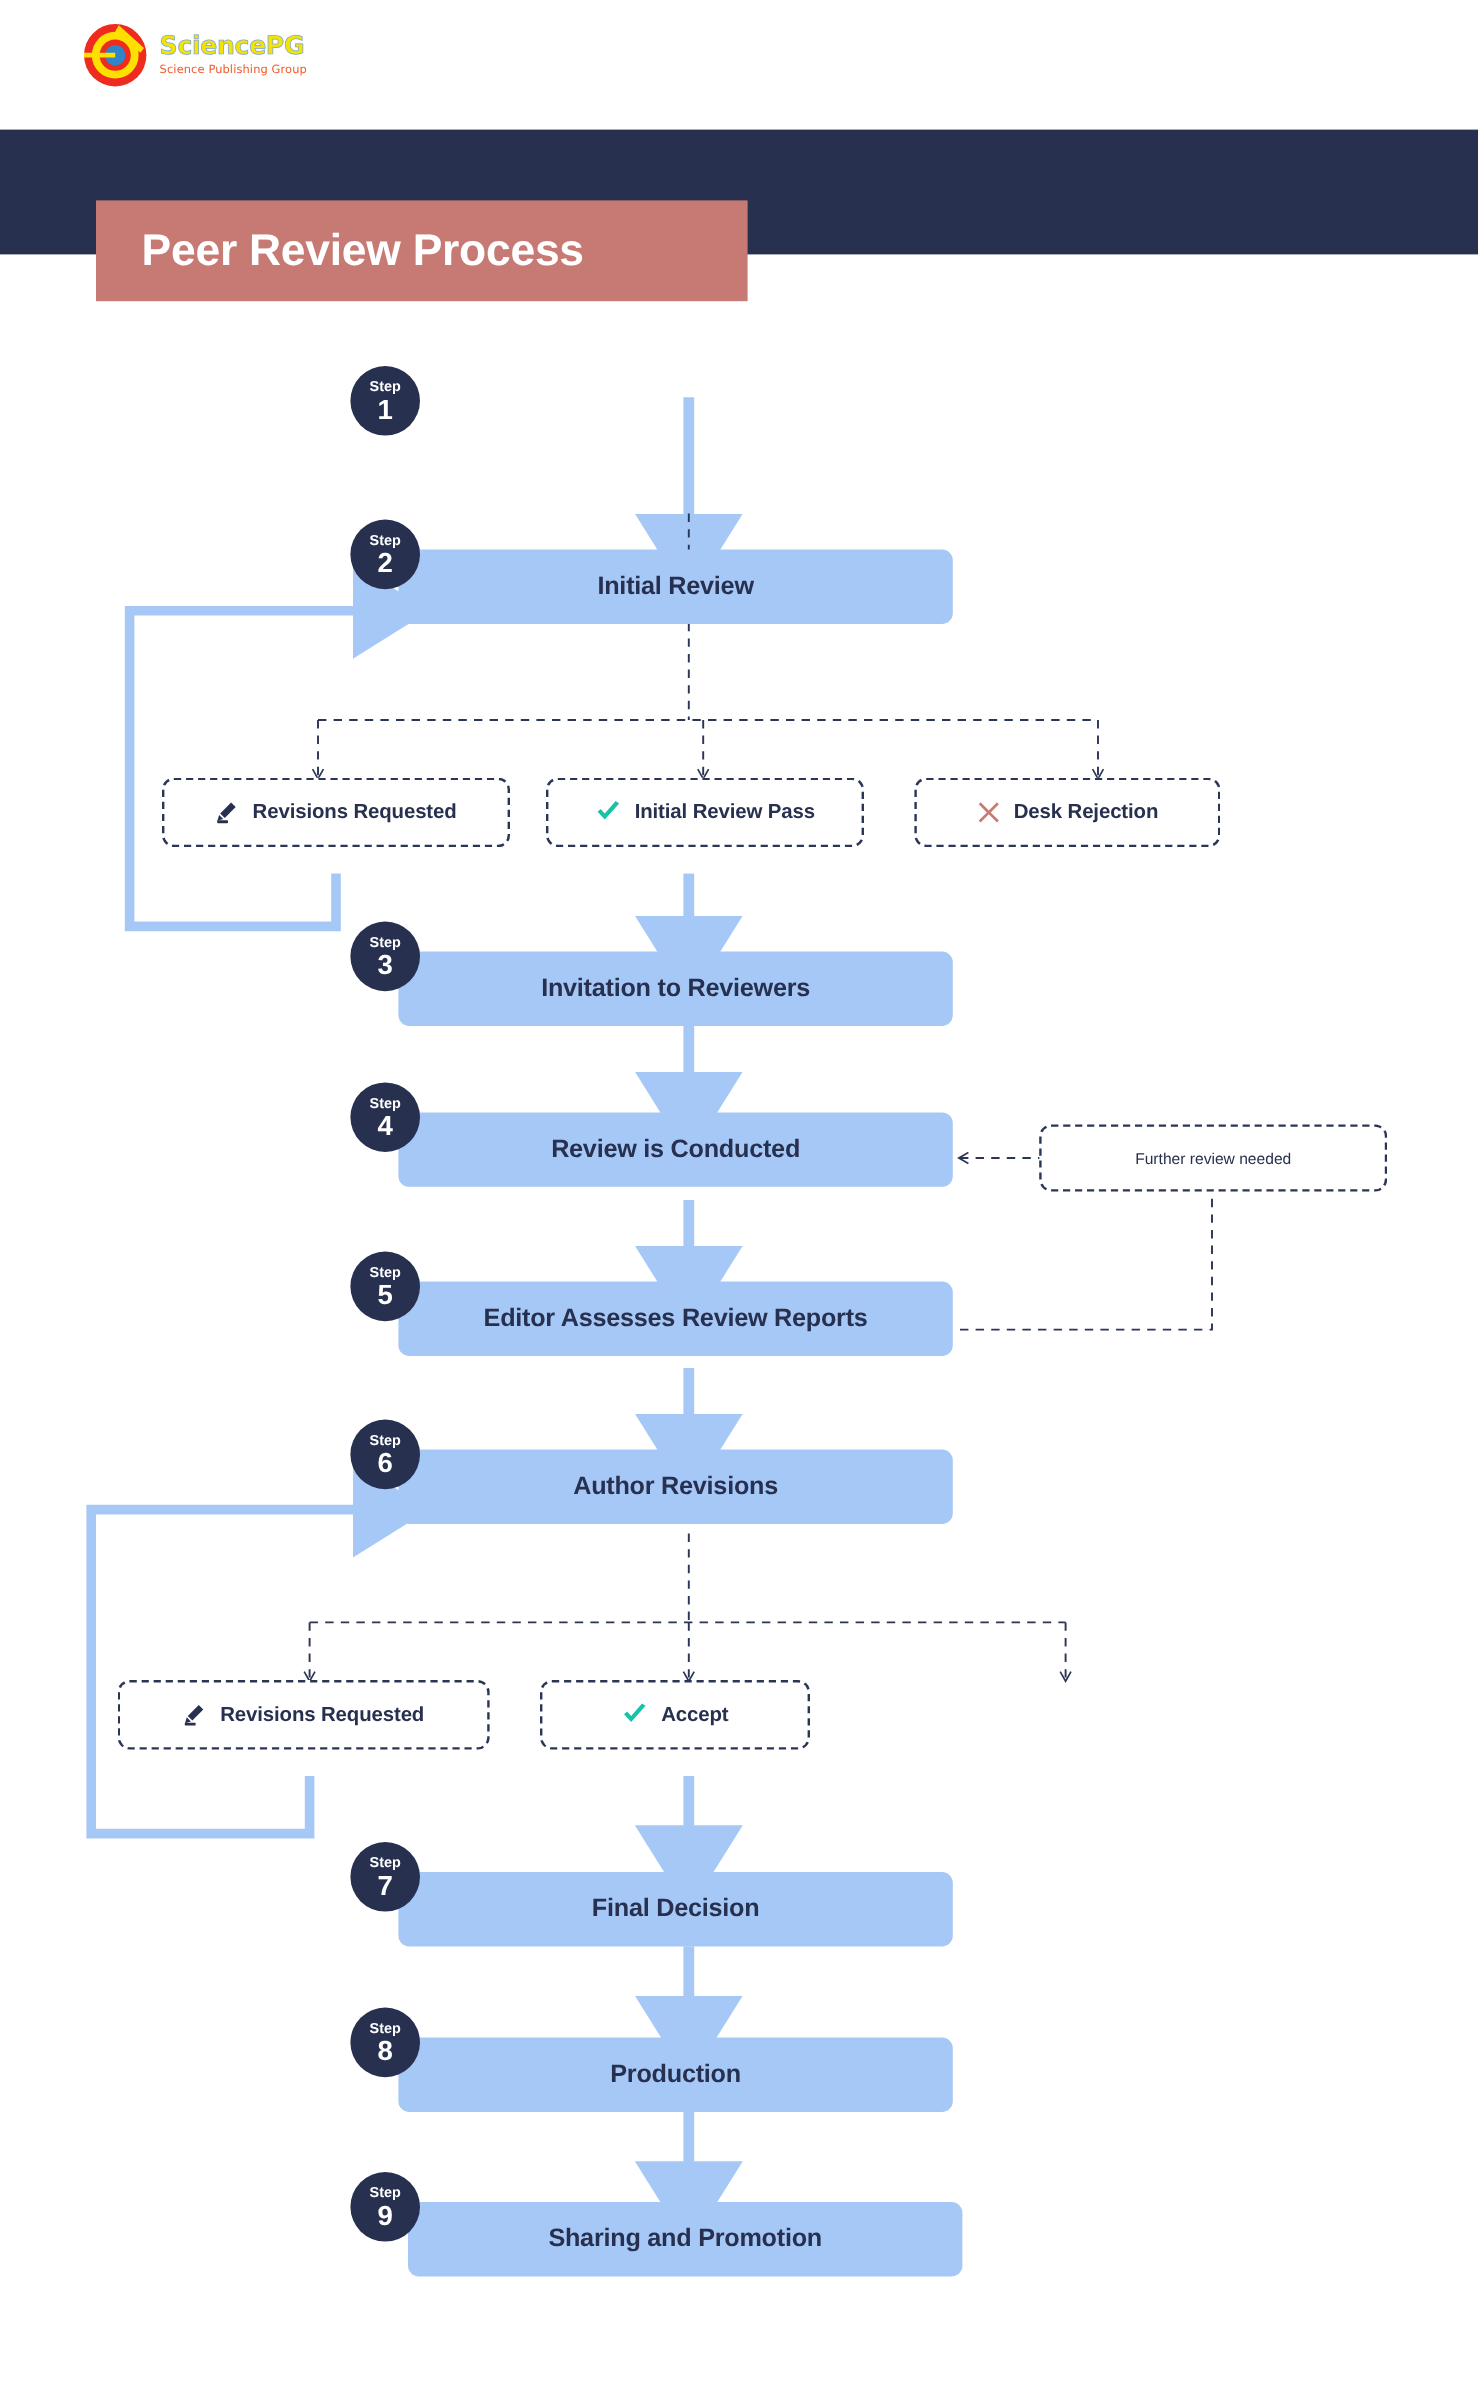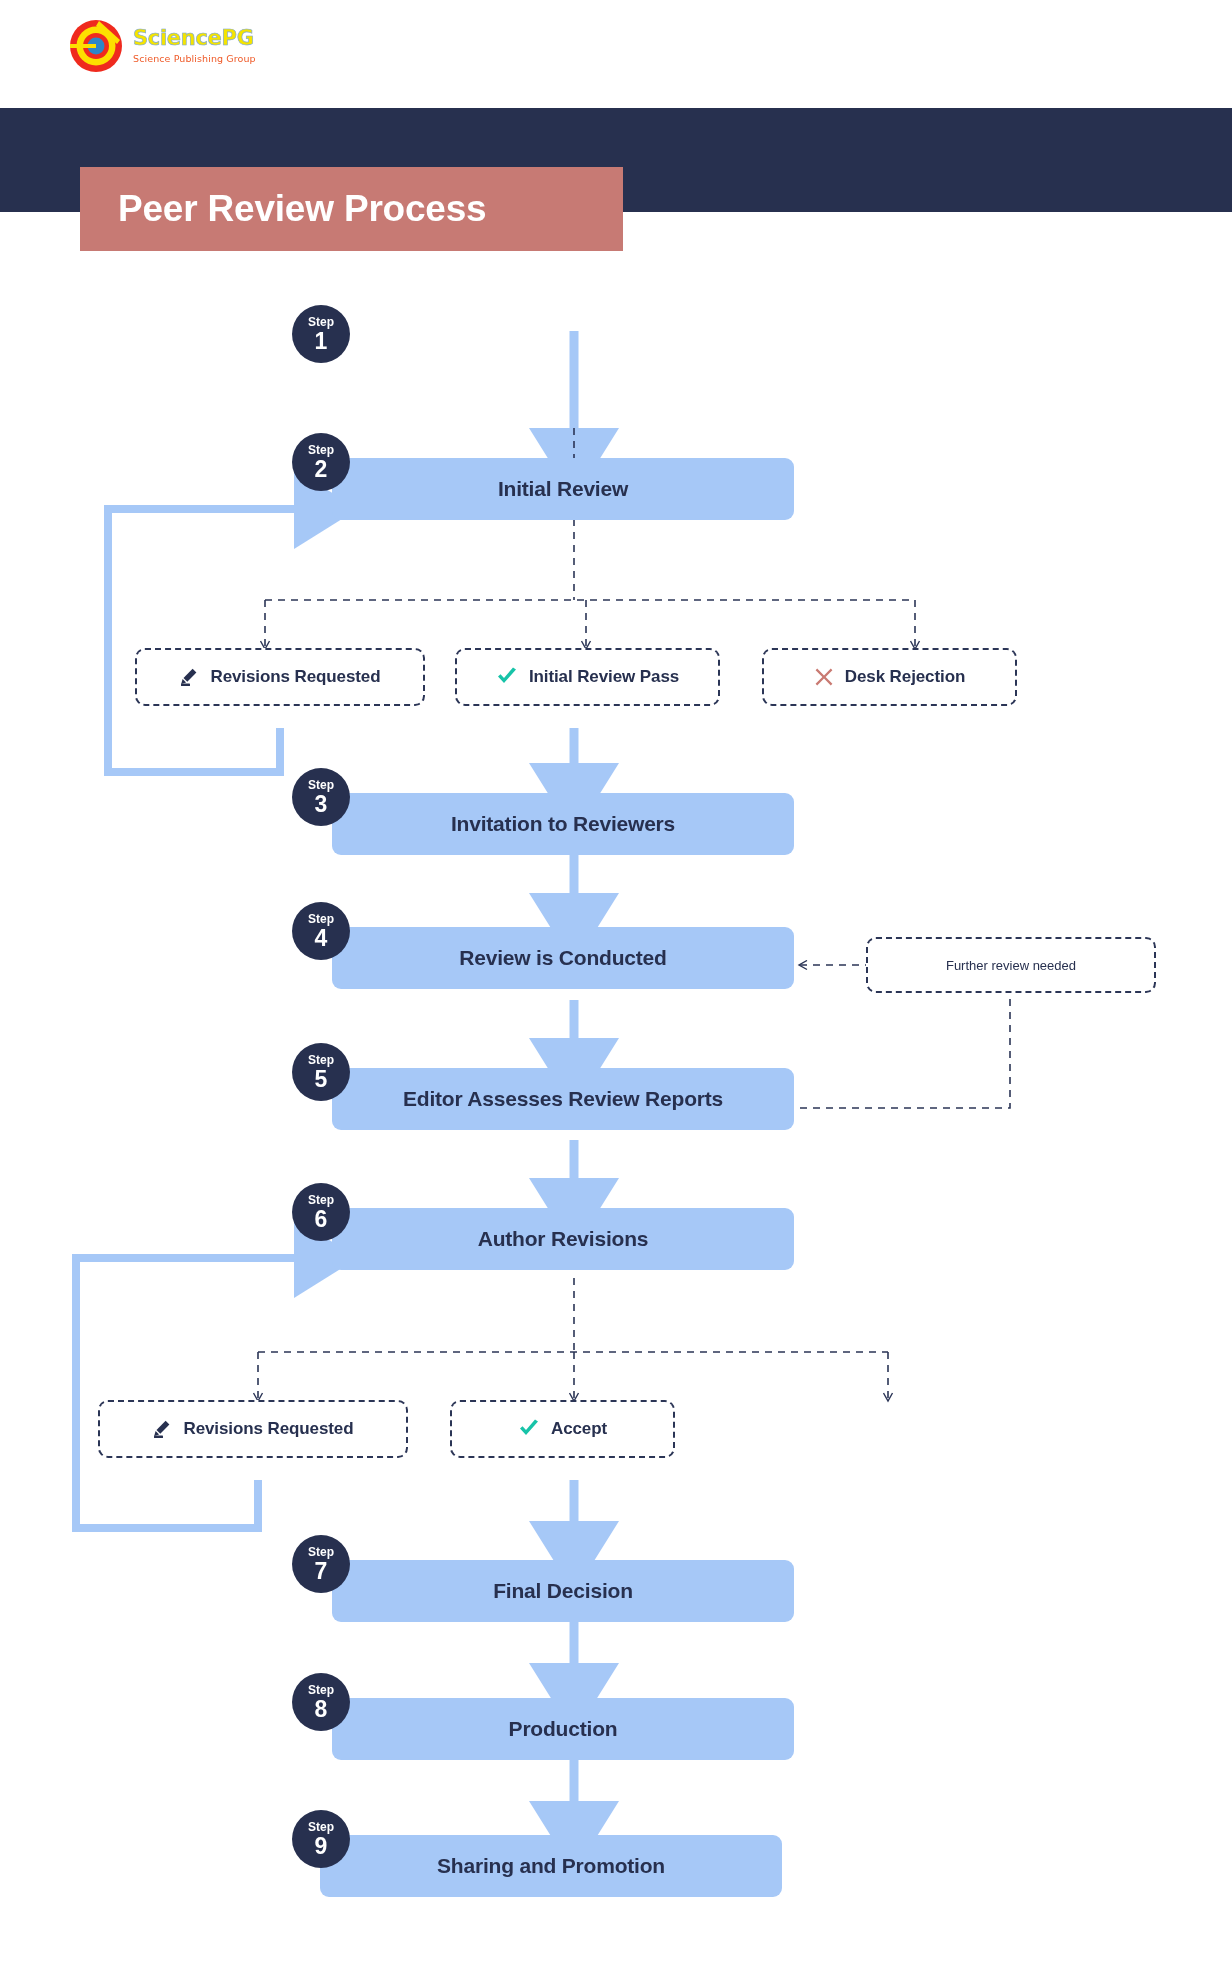--- a/index.html
+++ b/index.html
@@ -358,21 +358,21 @@
     </div>
 
     <div class="step-node" style="left:332px; top:1698px; width:462px;">
       <span class="step-label">Production</span>
     </div>
     <div class="step-badge" style="left:292px; top:1673px;">
       <span class="bw">Step</span>
       <span class="bn">8</span>
     </div>
 
-    <div class="step-node" style="left:320px; top:1835px; width:462px;">
+    <div class="step-node" style="left:340px; top:1835px; width:462px;">
       <span class="step-label">Sharing and Promotion</span>
     </div>
     <div class="step-badge" style="left:292px; top:1810px;">
       <span class="bw">Step</span>
       <span class="bn">9</span>
     </div>
 
   </div>
 </div>
 

